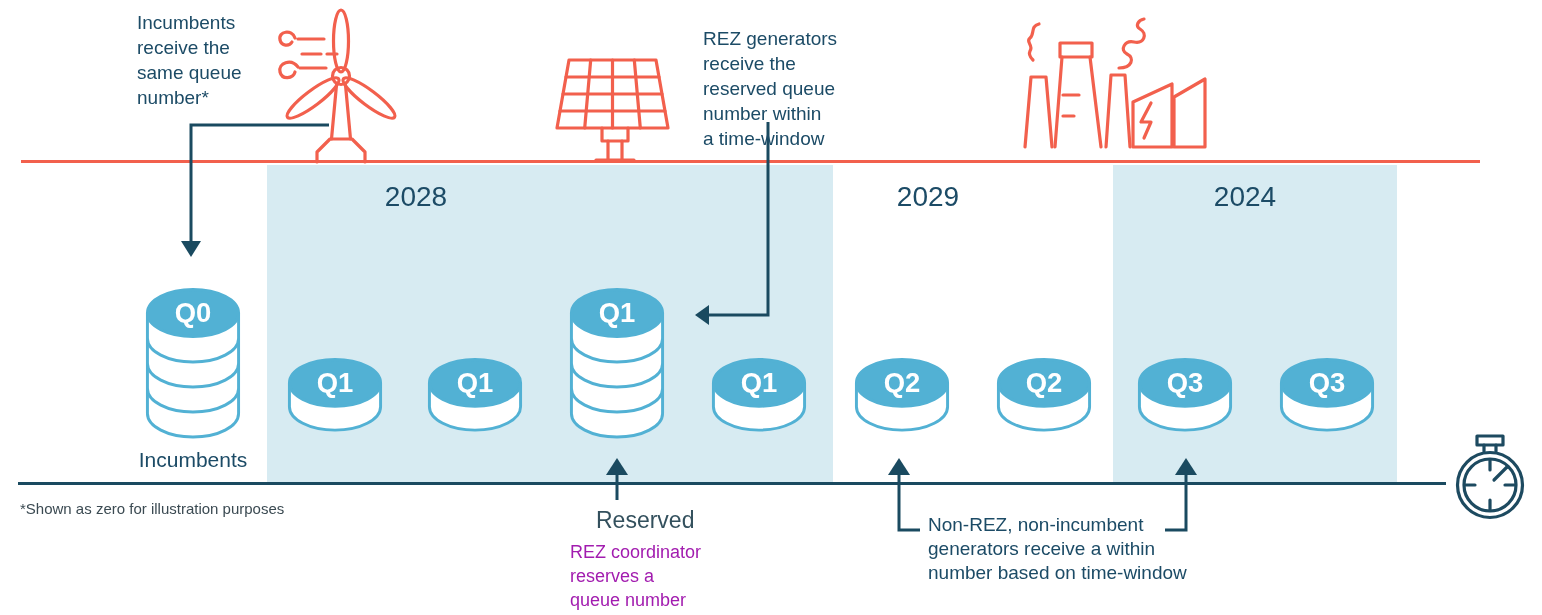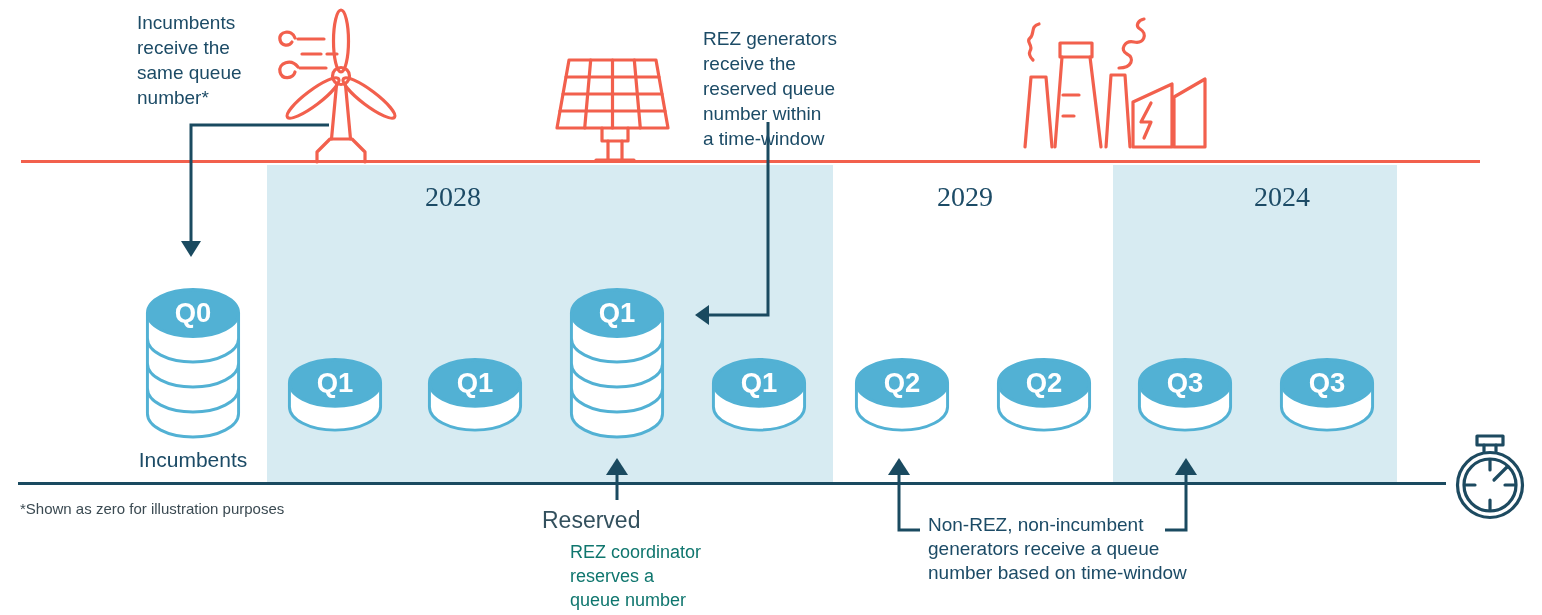--- a/index.html
+++ b/index.html
@@ -5,32 +5,32 @@
   html,body{margin:0;padding:0;background:#fff;}
   .canvas{
     position:relative;width:1542px;height:615px;background:#ffffff;overflow:hidden;
     font-family:"Liberation Sans","DejaVu Sans",sans-serif;
   }
   .hl-box{position:absolute;top:165px;height:319px;background:#D7EBF2;}
   .box-2028{left:267px;width:566px;}
   .box-2030{left:1113px;width:284px;}
   .horizon{position:absolute;left:21px;top:160px;width:1459px;height:3px;background:#F2604D;}
   .baseline{position:absolute;left:18px;top:482px;width:1428px;height:3px;background:#1A4A60;}
-  .year{position:absolute;top:181px;width:130px;text-align:right;font-size:28px;color:#1C4B66;font-family:Liberation Serif, serif;}
+  .year{position:absolute;top:181px;width:130px;text-align:center;font-size:28px;color:#1C4B66;}
   .y-2028{left:351px;}
   .y-2029{left:863px;}
   .y-2030{left:1180px;}
   .note{position:absolute;white-space:pre-line;font-size:19px;line-height:25px;color:#1C4B66;}
   .note-incumbents{left:137px;top:10px;}
   .note-rez{left:703px;top:26px;}
   .note-nonrez{left:928px;top:513px;line-height:24px;}
   .label-incumbents{position:absolute;left:133px;top:448px;width:120px;text-align:center;font-size:21px;color:#1C4B66;}
   .footnote{position:absolute;left:20px;top:492px;font-size:15px;color:#3B4A52;margin-top:8px;}
-  .reserved-title{position:absolute;left:542px;top:507px;font-size:23px;color:#33505D;}
-  .reserved-body{position:absolute;left:570px;top:540px;font-size:18px;line-height:24px;color:#0f766e;white-space:pre-line;}
+  .reserved-title{position:absolute;left:596px;top:507px;font-size:23px;color:#33505D;}
+  .reserved-body{position:absolute;left:570px;top:540px;font-size:18px;line-height:24px;color:#a21caf;white-space:pre-line;}
   .cyl{position:absolute;}
   .cyl-body{fill:#ffffff;stroke:#52B1D4;stroke-width:3;}
   .cyl-arc{fill:none;stroke:#52B1D4;stroke-width:3;}
   .cyl-top{fill:#52B1D4;stroke:#52B1D4;stroke-width:3;}
   .cyl-label{fill:#ffffff;font-size:28px;font-weight:600;text-anchor:middle;}
   .icon{position:absolute;}
   .icon-coral path,.icon-coral circle,.icon-coral ellipse{
     fill:none;stroke:#F2604D;stroke-width:3.2;stroke-linecap:round;stroke-linejoin:round;}
   .icon-dark path,.icon-dark circle{
     fill:none;stroke:#1D4A60;stroke-width:3.2;stroke-linecap:round;stroke-linejoin:round;}
@@ -174,21 +174,21 @@
   <div class="note note-incumbents">Incumbents
 receive the
 same queue
 number*</div>
   <div class="note note-rez">REZ generators
 receive the
 reserved queue
 number within
 a time-window</div>
   <div class="note note-nonrez">Non-REZ, non-incumbent
-generators receive a queue
+generators receive a within
 number based on time-window</div>
   <div class="label-incumbents">Incumbents</div>
   <div class="footnote">*Shown as zero for illustration purposes</div>
   <div class="reserved-title">Reserved</div>
   <div class="reserved-body">REZ coordinator
 reserves a
 queue number</div>
 
   <svg class="icon icon-dark" style="left:1450px;top:428px" width="80" height="94" viewBox="0 0 80 94">
     <path d="M27,17 V8 H53 V17 H27"></path>

